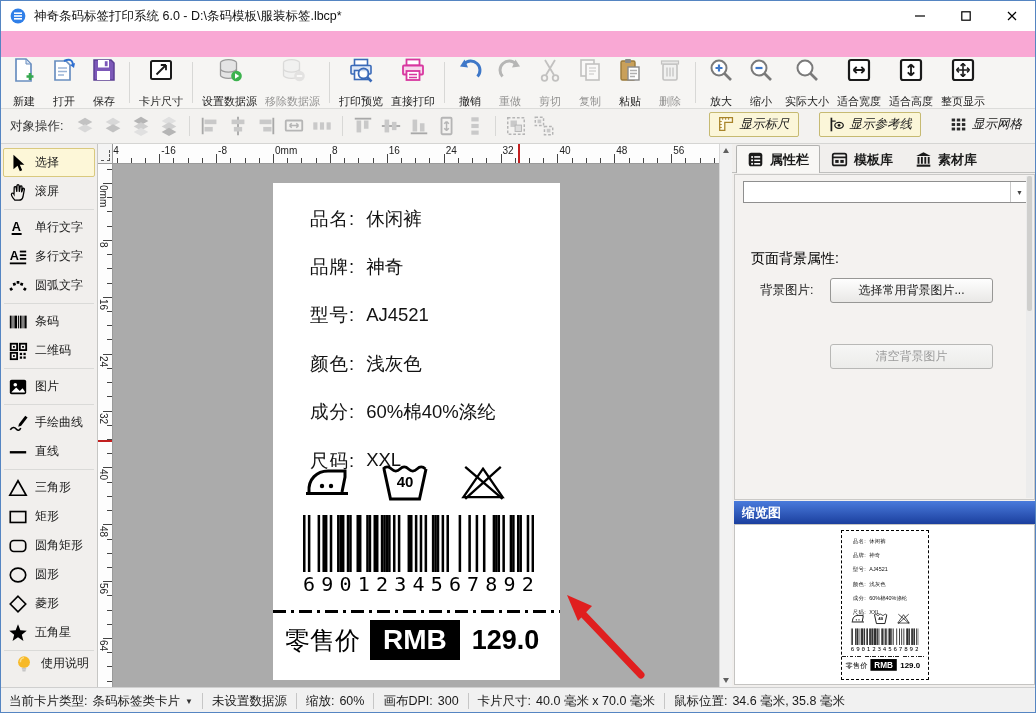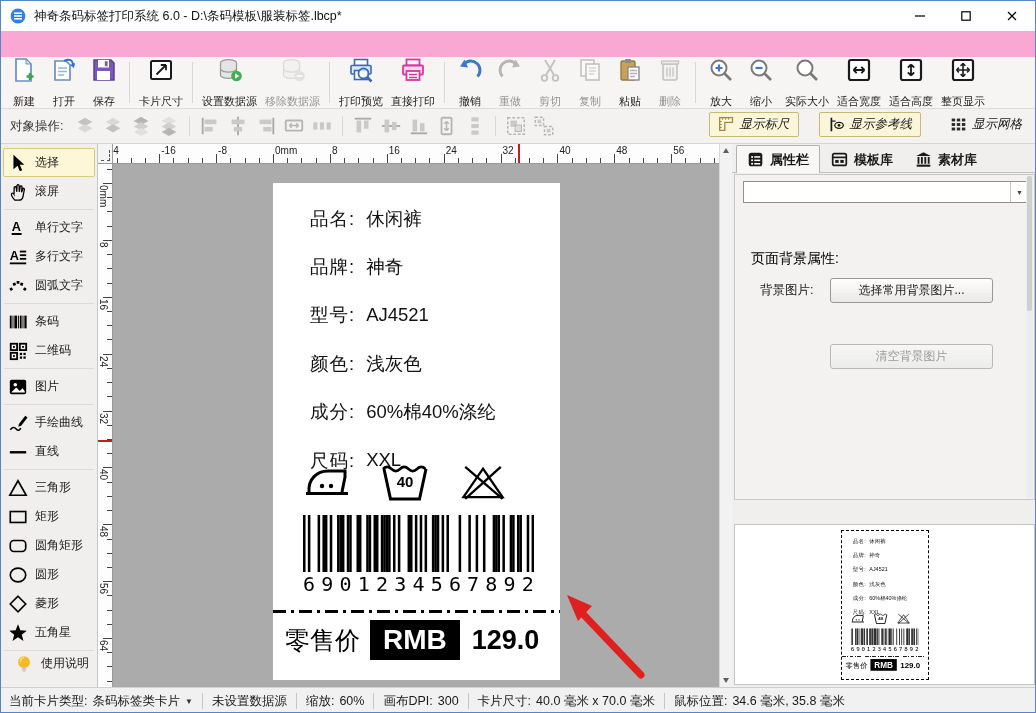--- a/index.html
+++ b/index.html
@@ -1043,20 +1043,21 @@
         <span class="rp-label">背景图片:</span>
         <button class="rp-btn">选择常用背景图片...</button>
       </div>
       <div class="rp-row" style="top:169px;left:95px">
         <button class="rp-btn disabled">清空背景图片</button>
       </div>
       <div class="rp-scroll">
           <div class="rp-thumb"></div>
         </div>
     </div>
+    <div class="thumb-header">缩览图</div>
     <div class="thumb-area">
       <div class="thumb-label">
         <div class="mini-scale">
           <div class="label-card">
             <div class="fields">
 
                 <div class="frow">
                   <span class="fk">品名:</span>
                   <span class="fv">休闲裤</span>
                 </div>

